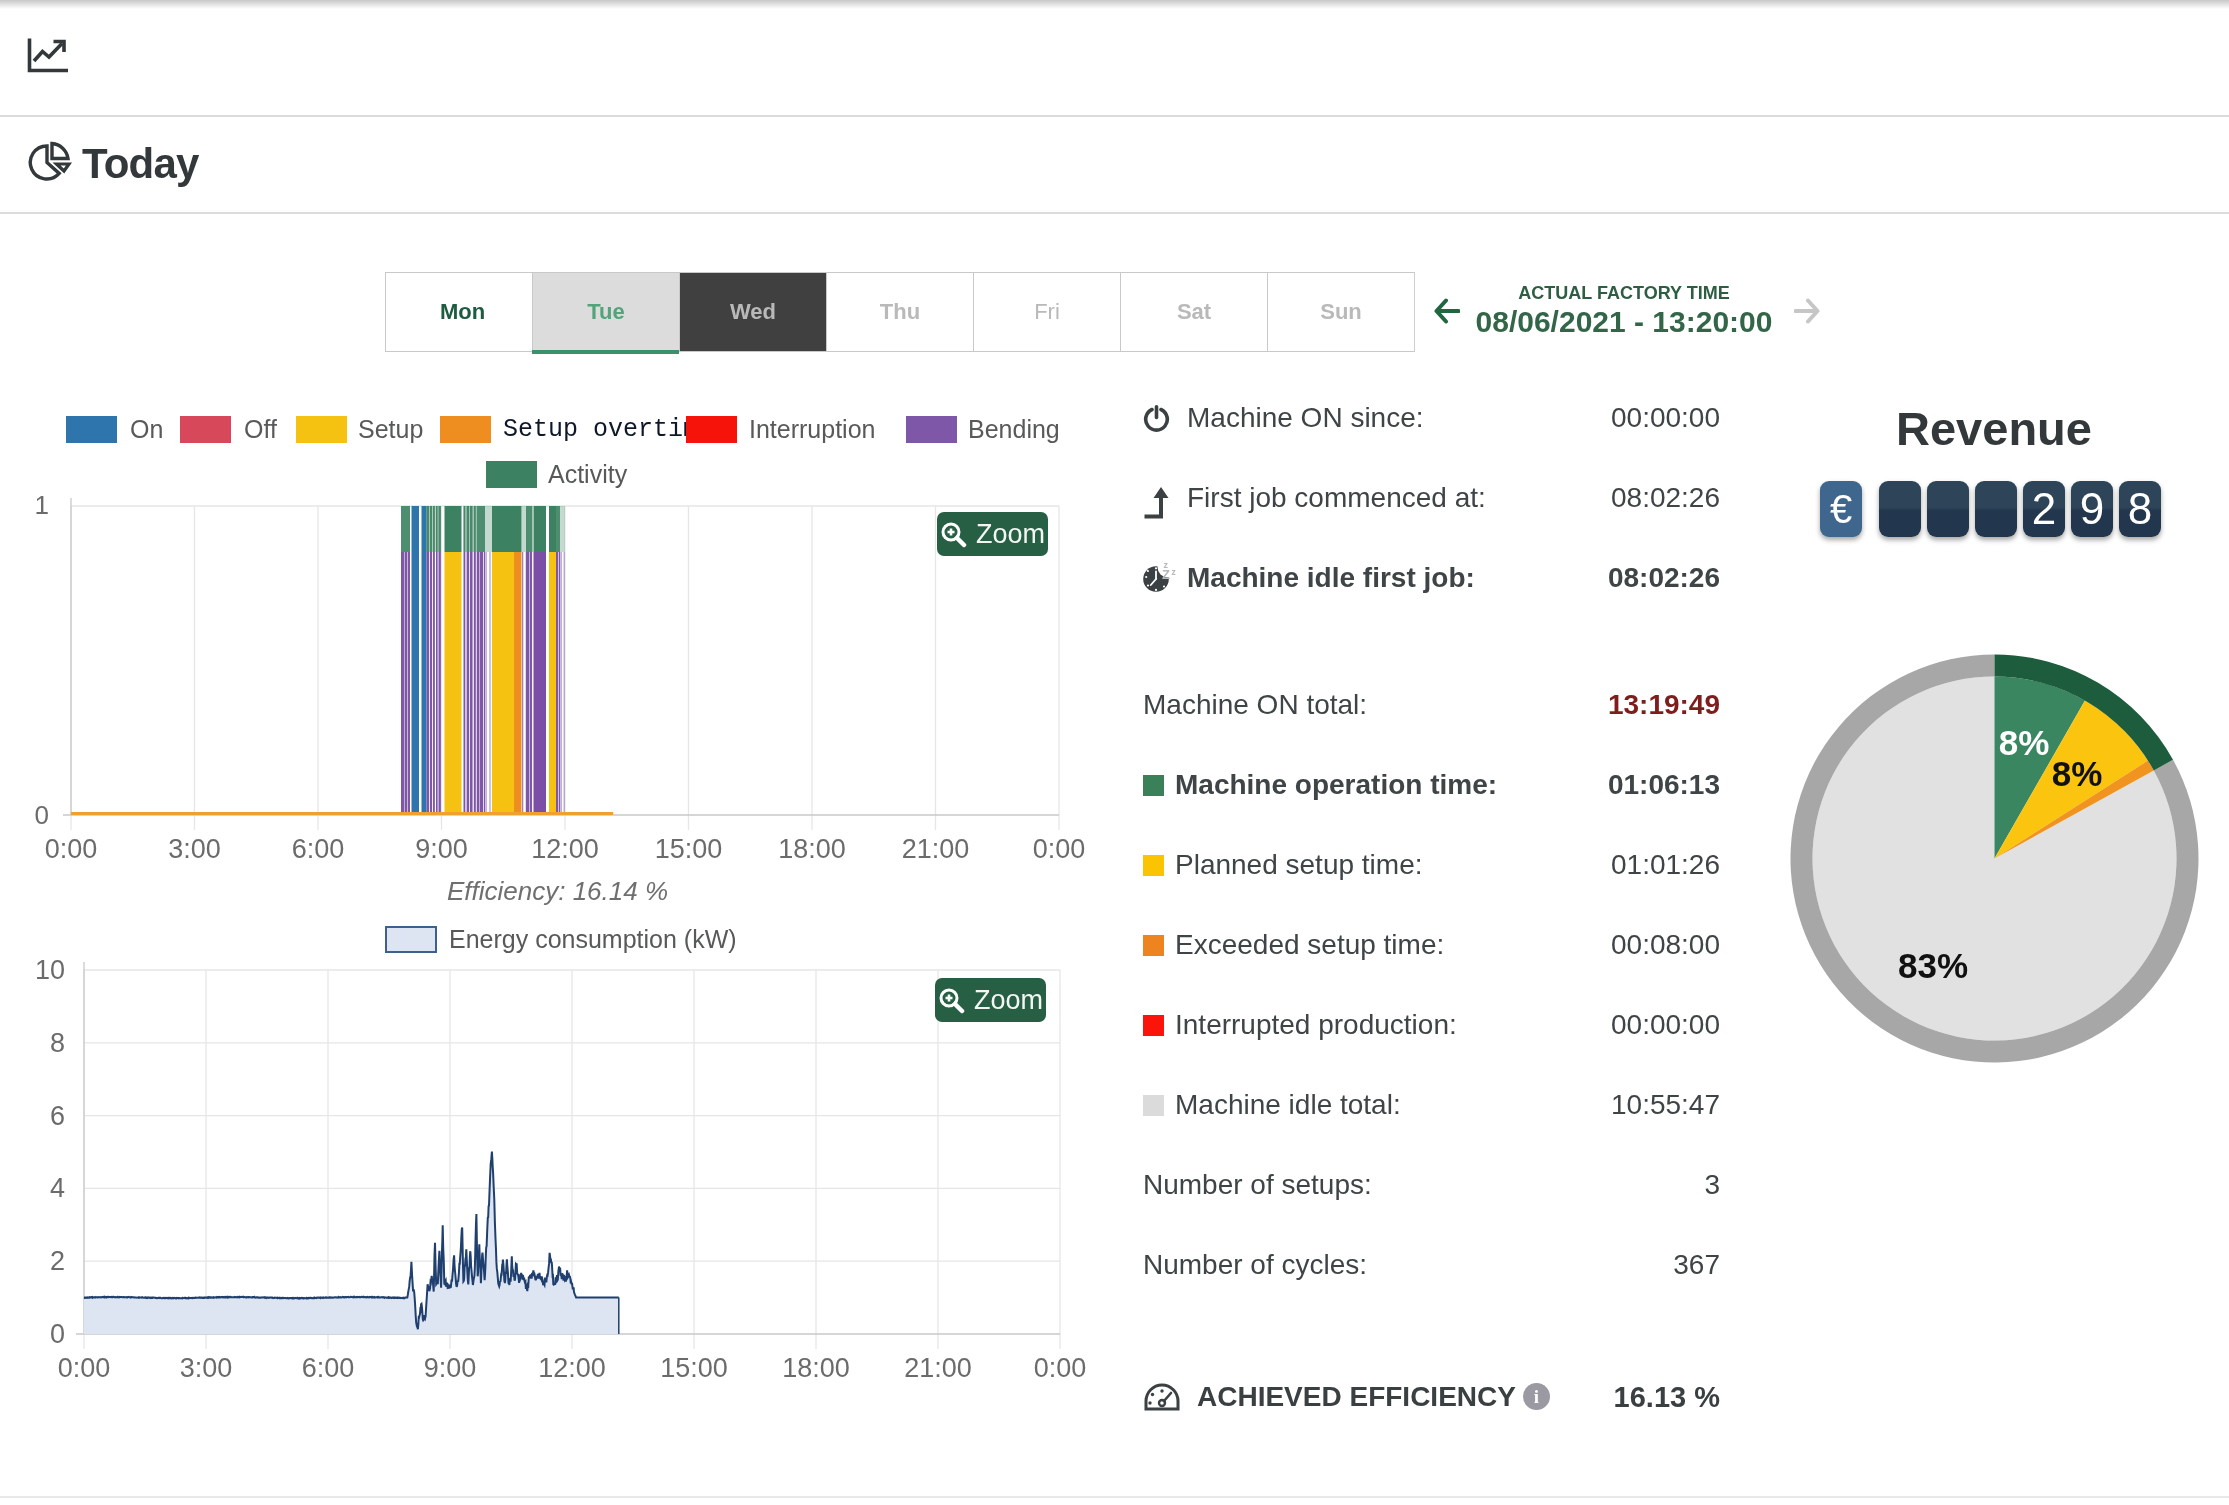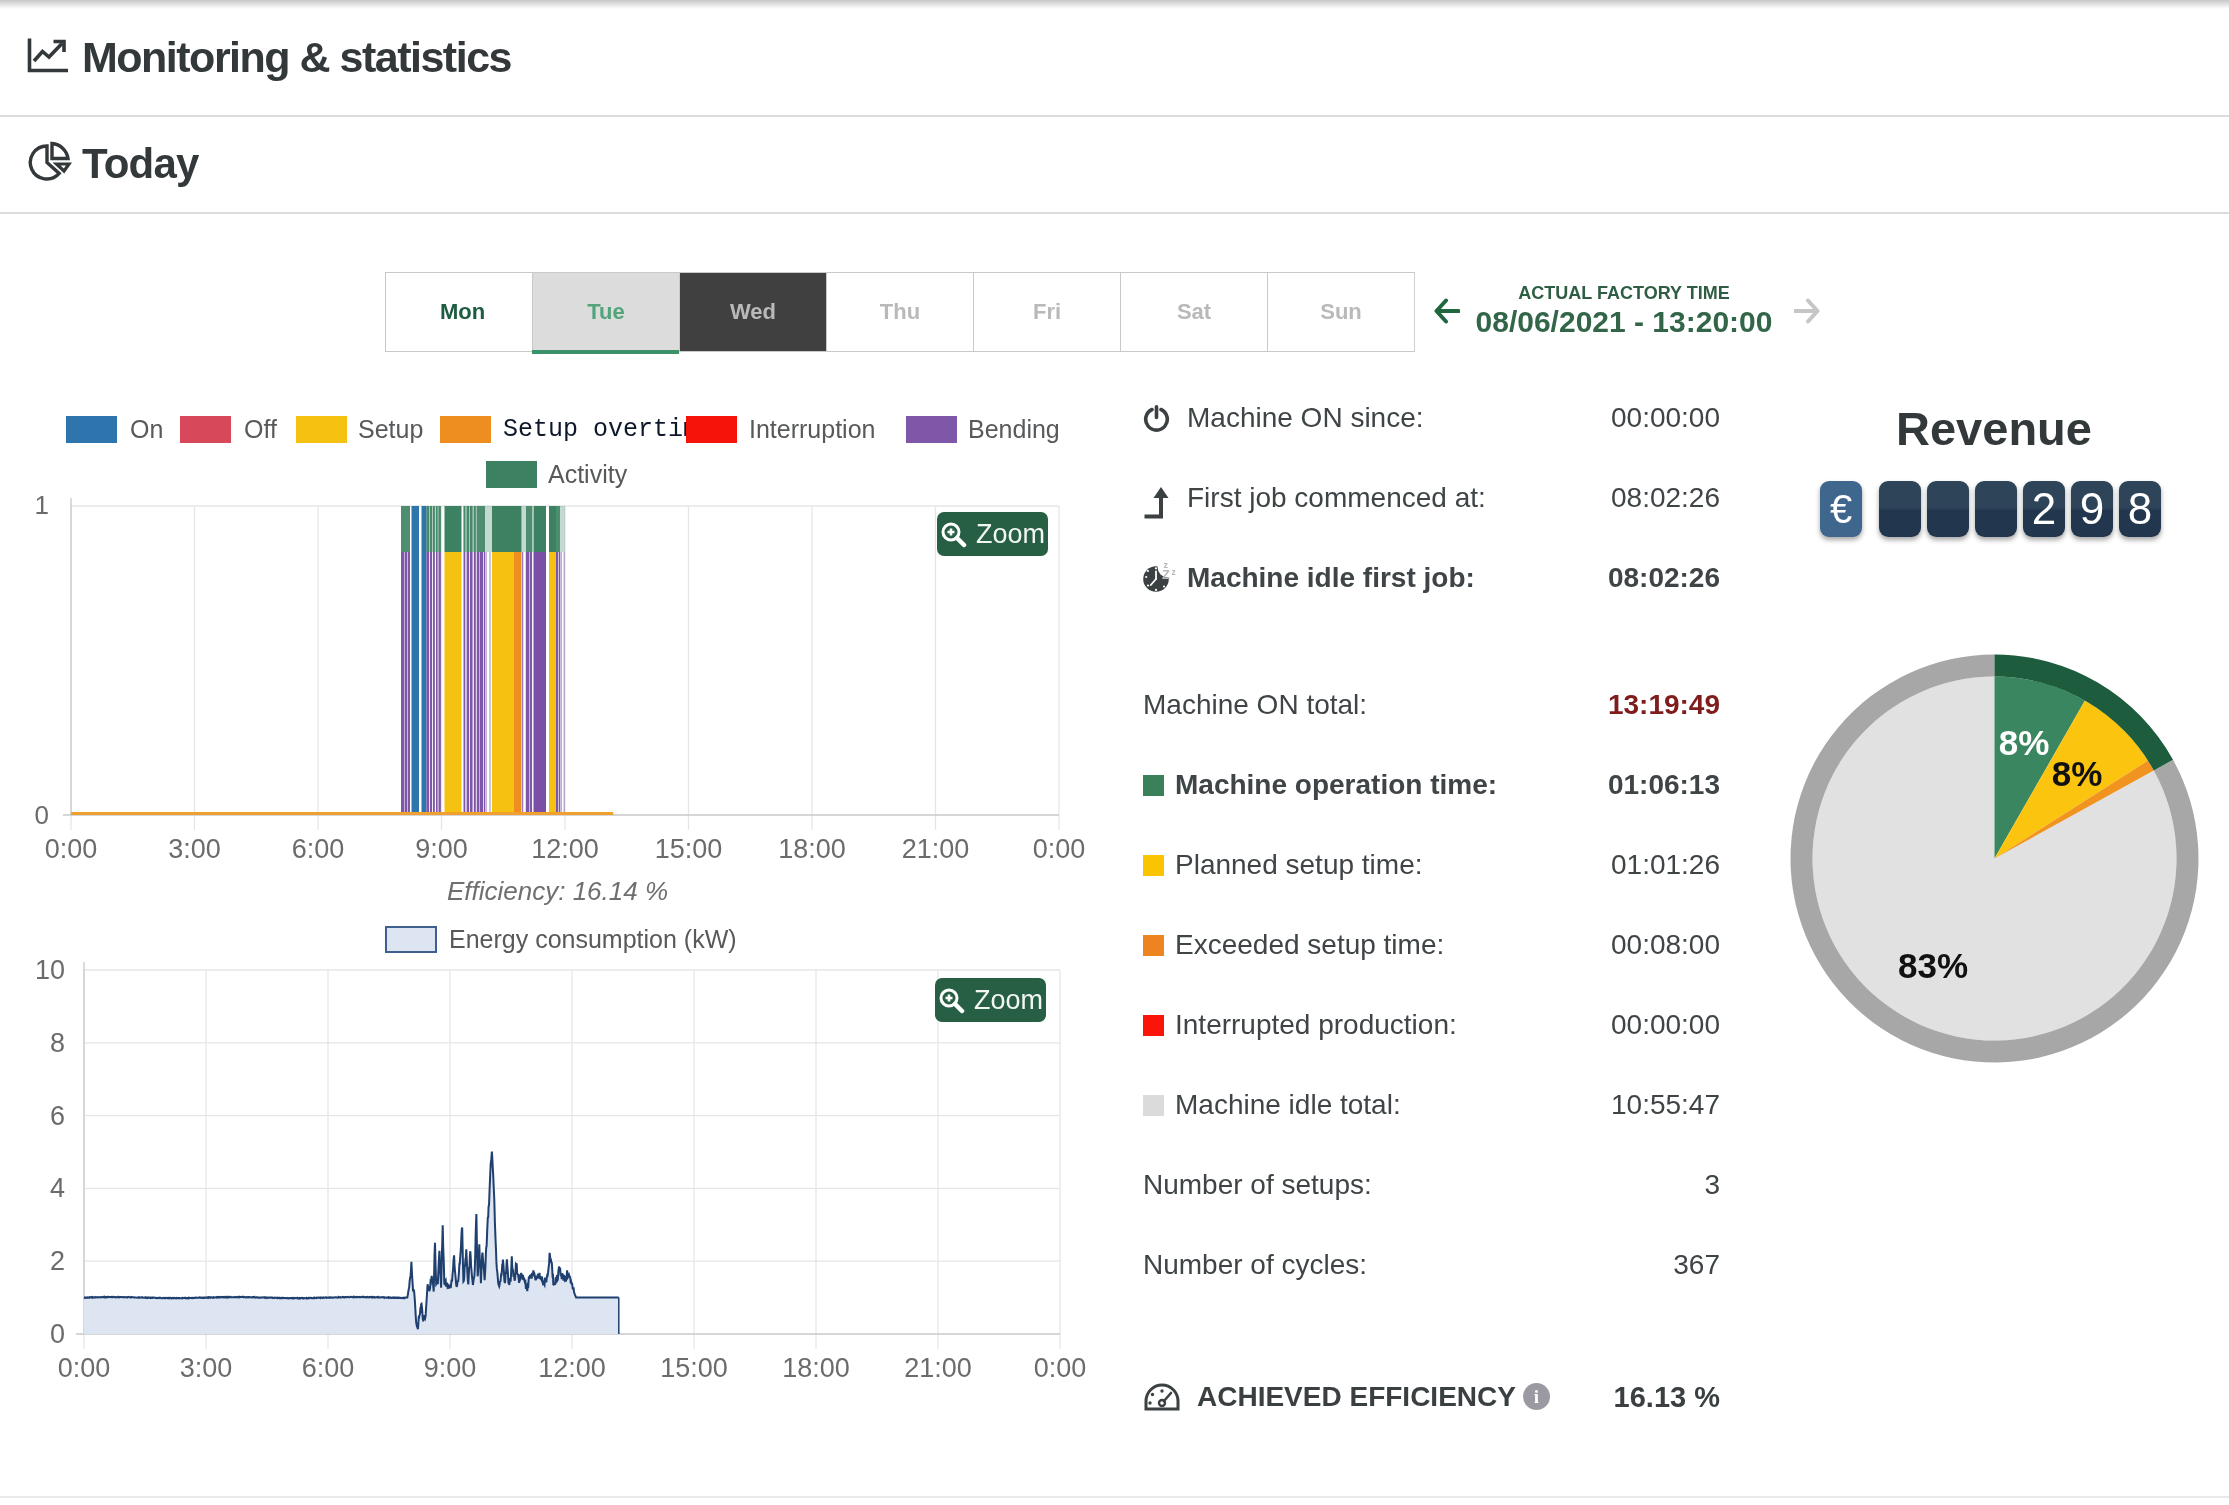--- a/index.html
+++ b/index.html
@@ -7,34 +7,33 @@
 </style></head>
 <body>
 <div id="page">
 <div style="position:absolute;left:0;top:0;width:2229px;height:9px;background:linear-gradient(#c8c8c8,rgba(255,255,255,0));"></div>
     <div style="position:absolute;left:0;top:5px;width:2229px;height:110px;border-bottom:2px solid #dcdcdc;"></div>
     <div style="position:absolute;left:27px;top:37px;"><svg width="42" height="36" viewBox="0 0 42 36">
         <path d="M2.5 1.5 V33.5 H41" stroke="#33383b" stroke-width="3.6" fill="none"></path>
         <path d="M7 24 L15.5 14.5 L22 20 L35 6.5" stroke="#33383b" stroke-width="3.6" fill="none"></path>
         <path d="M26.5 4.5 H37 V15" stroke="#33383b" stroke-width="3.6" fill="none"></path>
       </svg></div>
-    <div style="position:absolute;left:82px;top:33px;font-size:43px;font-weight:bold;letter-spacing:-1.5px;color:#33383b;">Monitoring &amp; statistics</div>
     <div style="position:absolute;left:0;top:117px;width:2229px;height:95px;border-bottom:2px solid #dcdcdc;"></div>
     <div style="position:absolute;left:28px;top:141px;"><svg width="44" height="42" viewBox="0 0 44 42">
         <path d="M19 5 A 16.5 16.5 0 1 0 31.2 32.4 L19 21.5 Z" fill="none" stroke="#33383b" stroke-width="3.4"></path>
         <path d="M24 2.5 A 17.5 17.5 0 0 1 40 17.5 L24 17.5 Z" fill="none" stroke="#33383b" stroke-width="3.4"></path>
         <path d="M41 23 L36 30 L28.5 23 Z" fill="none" stroke="#33383b" stroke-width="3.2"></path>
       </svg></div>
     <div style="position:absolute;left:82px;top:140px;font-size:42px;font-weight:bold;letter-spacing:-0.8px;color:#33383b;">Today</div>
     <div style="position:absolute;left:0;top:1496px;width:2229px;height:2px;background:#e9e9e9;"></div>
     <div style="position:absolute;left:385px;top:272px;width:147px;height:80px;background:#ffffff;border:1px solid #c9c9c9;border-right:none;box-sizing:border-box;display:flex;align-items:center;justify-content:center;font-size:22px;font-weight:bold;color:#1d5c40;padding-left:7px;">Mon</div>
     <div style="position:absolute;left:532px;top:272px;width:147px;height:80px;background:#dcdcdc;border:1px solid #c9c9c9;border-right:none;box-sizing:border-box;display:flex;align-items:center;justify-content:center;font-size:22px;font-weight:bold;color:#53a47b;">Tue</div>
     <div style="position:absolute;left:679px;top:272px;width:147px;height:80px;background:#404040;border:1px solid #c9c9c9;border-right:none;box-sizing:border-box;display:flex;align-items:center;justify-content:center;font-size:22px;font-weight:bold;color:#b9b9b9;">Wed</div>
     <div style="position:absolute;left:826px;top:272px;width:147px;height:80px;background:#ffffff;border:1px solid #c9c9c9;border-right:none;box-sizing:border-box;display:flex;align-items:center;justify-content:center;font-size:22px;font-weight:bold;color:#b9b9b9;">Thu</div>
-    <div style="position:absolute;left:973px;top:272px;width:147px;height:80px;background:#ffffff;border:1px solid #c9c9c9;border-right:none;box-sizing:border-box;display:flex;align-items:center;justify-content:center;font-size:22px;font-weight:bold;color:#b9b9b9;">Fri</div>
+    <div style="position:absolute;left:973px;top:272px;width:147px;height:80px;background:#ffffff;border:1px solid #c9c9c9;border-right:none;box-sizing:border-box;display:flex;align-items:center;justify-content:center;font-size:22px;font-weight:normal;color:#b9b9b9;">Fri</div>
     <div style="position:absolute;left:1120px;top:272px;width:147px;height:80px;background:#ffffff;border:1px solid #c9c9c9;border-right:none;box-sizing:border-box;display:flex;align-items:center;justify-content:center;font-size:22px;font-weight:bold;color:#b9b9b9;">Sat</div>
     <div style="position:absolute;left:1267px;top:272px;width:147px;height:80px;background:#ffffff;border:1px solid #c9c9c9;border-right:none;box-sizing:border-box;display:flex;align-items:center;justify-content:center;font-size:22px;font-weight:bold;color:#b9b9b9;">Sun</div>
     <div style="position:absolute;left:1414px;top:272px;width:1px;height:80px;background:#cfcfcf;"></div>
     <div style="position:absolute;left:532px;top:350px;width:147px;height:4px;background:#3b9169;"></div>
     <div style="position:absolute;left:1434px;top:298px;"><svg width="26" height="26" viewBox="0 0 26 26">
         <path d="M12 2.5 L2.5 13 L12 23.5 M2.5 13 H24.5" stroke="#20663f" stroke-width="4" fill="none" stroke-linecap="round" stroke-linejoin="round"></path>
       </svg></div>
     <div style="position:absolute;left:1476px;top:283px;width:296px;text-align:center;font-size:18px;font-weight:bold;color:#2e5d43;white-space:nowrap;">ACTUAL FACTORY TIME</div>
     <div style="position:absolute;left:1456px;top:305px;width:336px;text-align:center;font-size:30px;font-weight:bold;color:#336648;white-space:nowrap;">08/06/2021 - 13:20:00</div>
     <div style="position:absolute;left:1794px;top:298px;"><svg width="26" height="26" viewBox="0 0 26 26">

